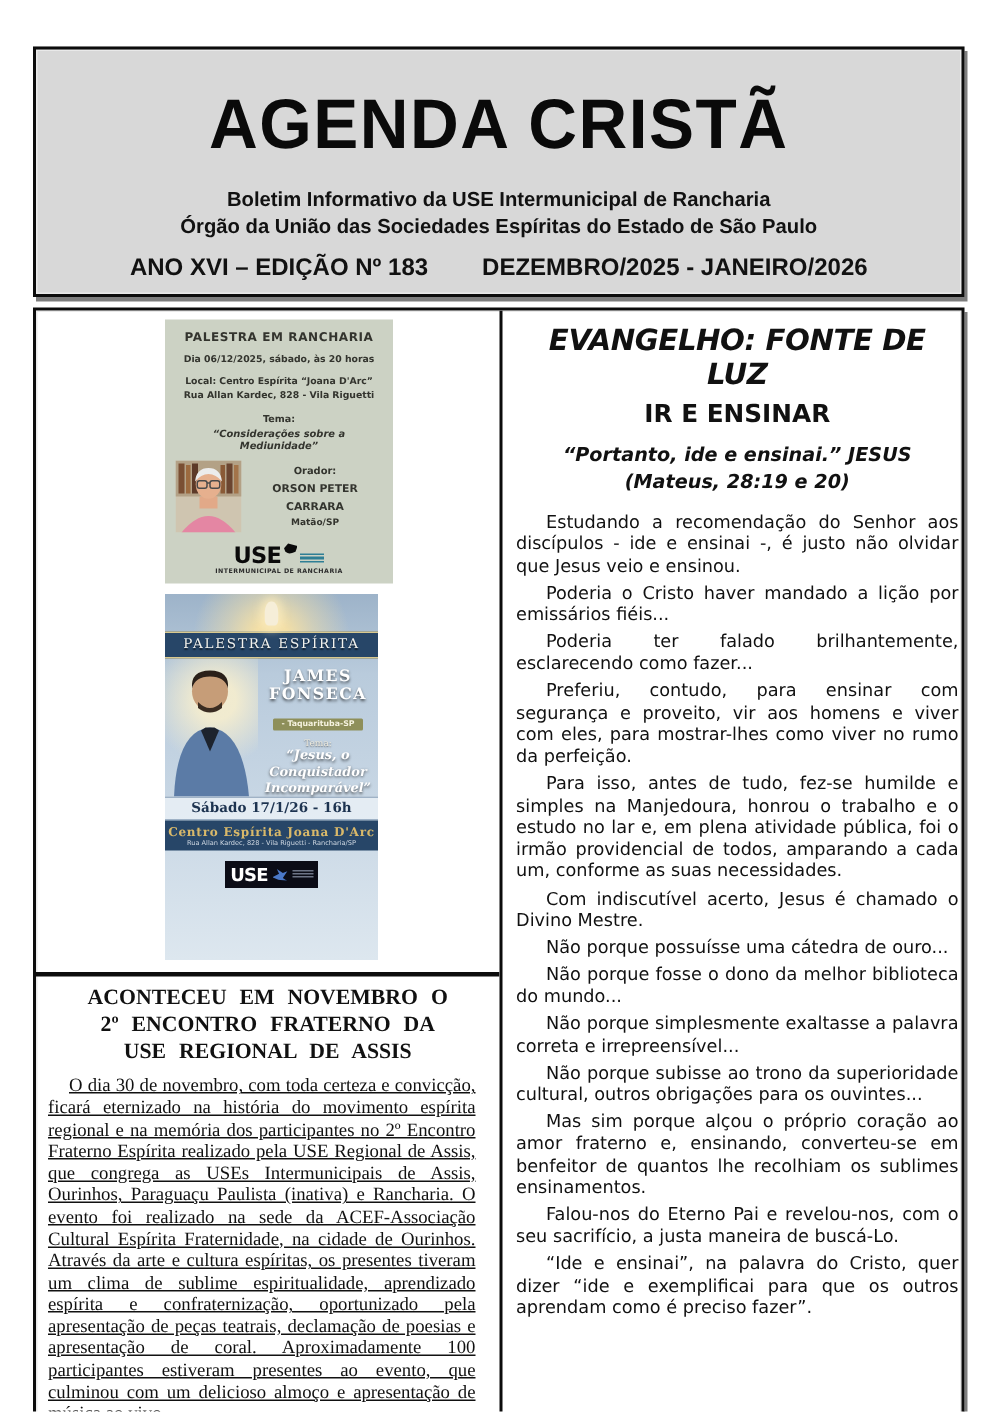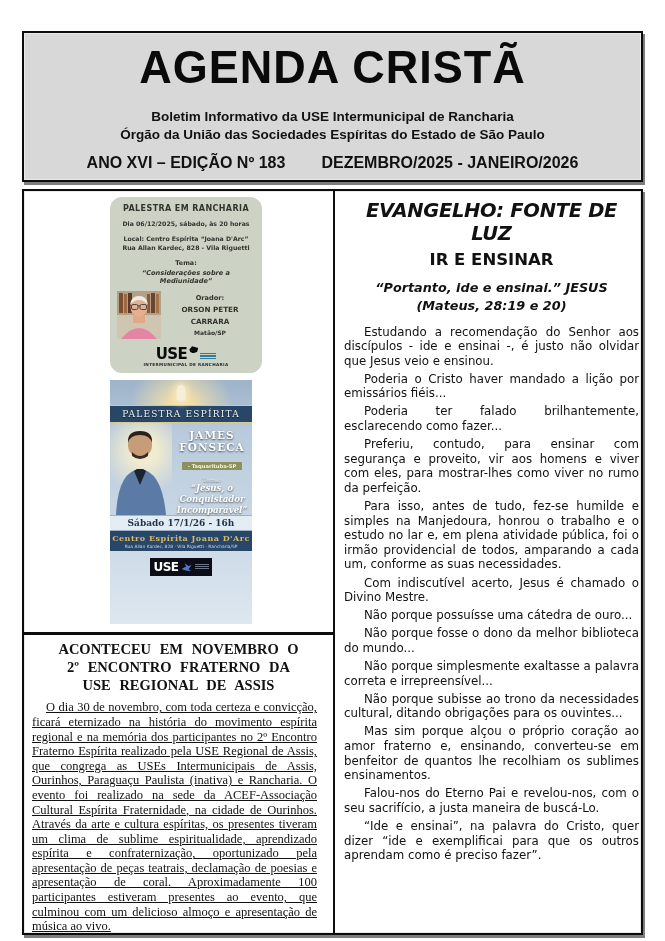--- a/index.html
+++ b/index.html
@@ -1,33 +1,33 @@
 <!DOCTYPE html>
 <html lang="pt"><head>
 <meta charset="utf-8">
 <style>
   html,body{margin:0;padding:0;background:#fff;}
   body{width:665px;height:941px;overflow:hidden;font-family:"Liberation Sans",sans-serif;color:#111;}
   .page{position:relative;width:665px;height:941px;background:#fff;}
 
   
   .frame{border:2px solid #0c0c0c;box-shadow:2px 3px 0 rgba(55,55,55,.65), inset 0 0 0 1px #e9e9e9;}
-  .header-box{margin:31px 22px 0 22px;background:#d8d8d8;text-align:center;padding:10px 6px 8px 6px;}
+  .header-box{margin:31px 22px 0 22px;background:#d8d8d8;text-align:center;padding:26px 6px 8px 6px;}
   .nl-title{font-size:45px;font-weight:bold;letter-spacing:1px;line-height:1.05;color:#0a0a0a;
             font-family:"Liberation Sans",sans-serif;transform:scaleY(1.04);}
   .nl-sub{font-size:13.5px;font-weight:bold;line-height:1.35;margin-top:18px;}
   .edition-row{display:flex;justify-content:center;gap:36px;font-size:16px;font-weight:bold;margin-top:9px;}
 
   .main-box{margin:7px 22px 0 22px;height:742px;background:#fff;display:flex;overflow:hidden;}
   .col-left{width:309px;border-right:2px solid #0c0c0c;overflow:hidden;}
   .col-right{flex:1;padding:5px 2px 0 9px;overflow:hidden;}
 
   
   .poster1{width:142px;margin:6px 10px 0 86px;background:#ccd2c4;padding:7px 5px 6px 5px;
-           text-align:center;color:#33342e;font-family:"DejaVu Sans",sans-serif;border-radius:12px;}
+           text-align:center;color:#33342e;font-family:"DejaVu Sans",sans-serif;}
   .p1-title{font-size:8px;font-weight:bold;letter-spacing:.4px;}
   .p1-date{font-size:6.2px;font-weight:bold;margin-top:7px;}
   .p1-local{font-size:6.2px;font-weight:bold;margin-top:7px;line-height:1.5;}
   .p1-tema-label{font-size:6.4px;font-weight:bold;margin-top:7px;}
   .p1-tema{font-size:6.6px;font-weight:bold;font-style:italic;margin-top:2px;}
   .p1-row{display:flex;align-items:center;gap:4px;margin-top:6px;padding:0 2px;}
   .p1-photo{width:44px;height:48px;flex:0 0 auto;}
   .p1-orator{flex:1;text-align:center;}
   .p1-orador-label{font-size:6.6px;font-weight:bold;}
   .p1-name{font-size:7.2px;font-weight:bold;margin-top:3px;}
@@ -244,21 +244,21 @@
       <div class="ev-paragraphs">
           <p>Estudando a recomendação do Senhor aos discípulos - ide e ensinai -, é justo não olvidar que Jesus veio e ensinou.</p>
           <p>Poderia o Cristo haver mandado a lição por emissários fiéis...</p>
           <p>Poderia ter falado brilhantemente, esclarecendo como fazer...</p>
           <p>Preferiu, contudo, para ensinar com segurança e proveito, vir aos homens e viver com eles, para mostrar-lhes como viver no rumo da perfeição.</p>
           <p>Para isso, antes de tudo, fez-se humilde e simples na Manjedoura, honrou o trabalho e o estudo no lar e, em plena atividade pública, foi o irmão providencial de todos, amparando a cada um, conforme as suas necessidades.</p>
           <p>Com indiscutível acerto, Jesus é chamado o Divino Mestre.</p>
           <p>Não porque possuísse uma cátedra de ouro...</p>
           <p>Não porque fosse o dono da melhor biblioteca do mundo...</p>
           <p>Não porque simplesmente exaltasse a palavra correta e irrepreensível...</p>
-          <p>Não porque subisse ao trono da necessidades cultural, ditando obrigações para os ouvintes...</p>
+          <p>Não porque subisse ao trono da superioridade cultural, outros obrigações para os ouvintes...</p>
           <p>Mas sim porque alçou o próprio coração ao amor fraterno e, ensinando, converteu-se em benfeitor de quantos lhe recolhiam os sublimes ensinamentos.</p>
           <p>Falou-nos do Eterno Pai e revelou-nos, com o seu sacrifício, a justa maneira de buscá-Lo.</p>
           <p>“Ide e ensinai”, na palavra do Cristo, quer dizer “ide e exemplificai para que os outros aprendam como é preciso fazer”.</p>
         </div>
 
     </div>
   </div>
 </div>
 
 </body></html>

